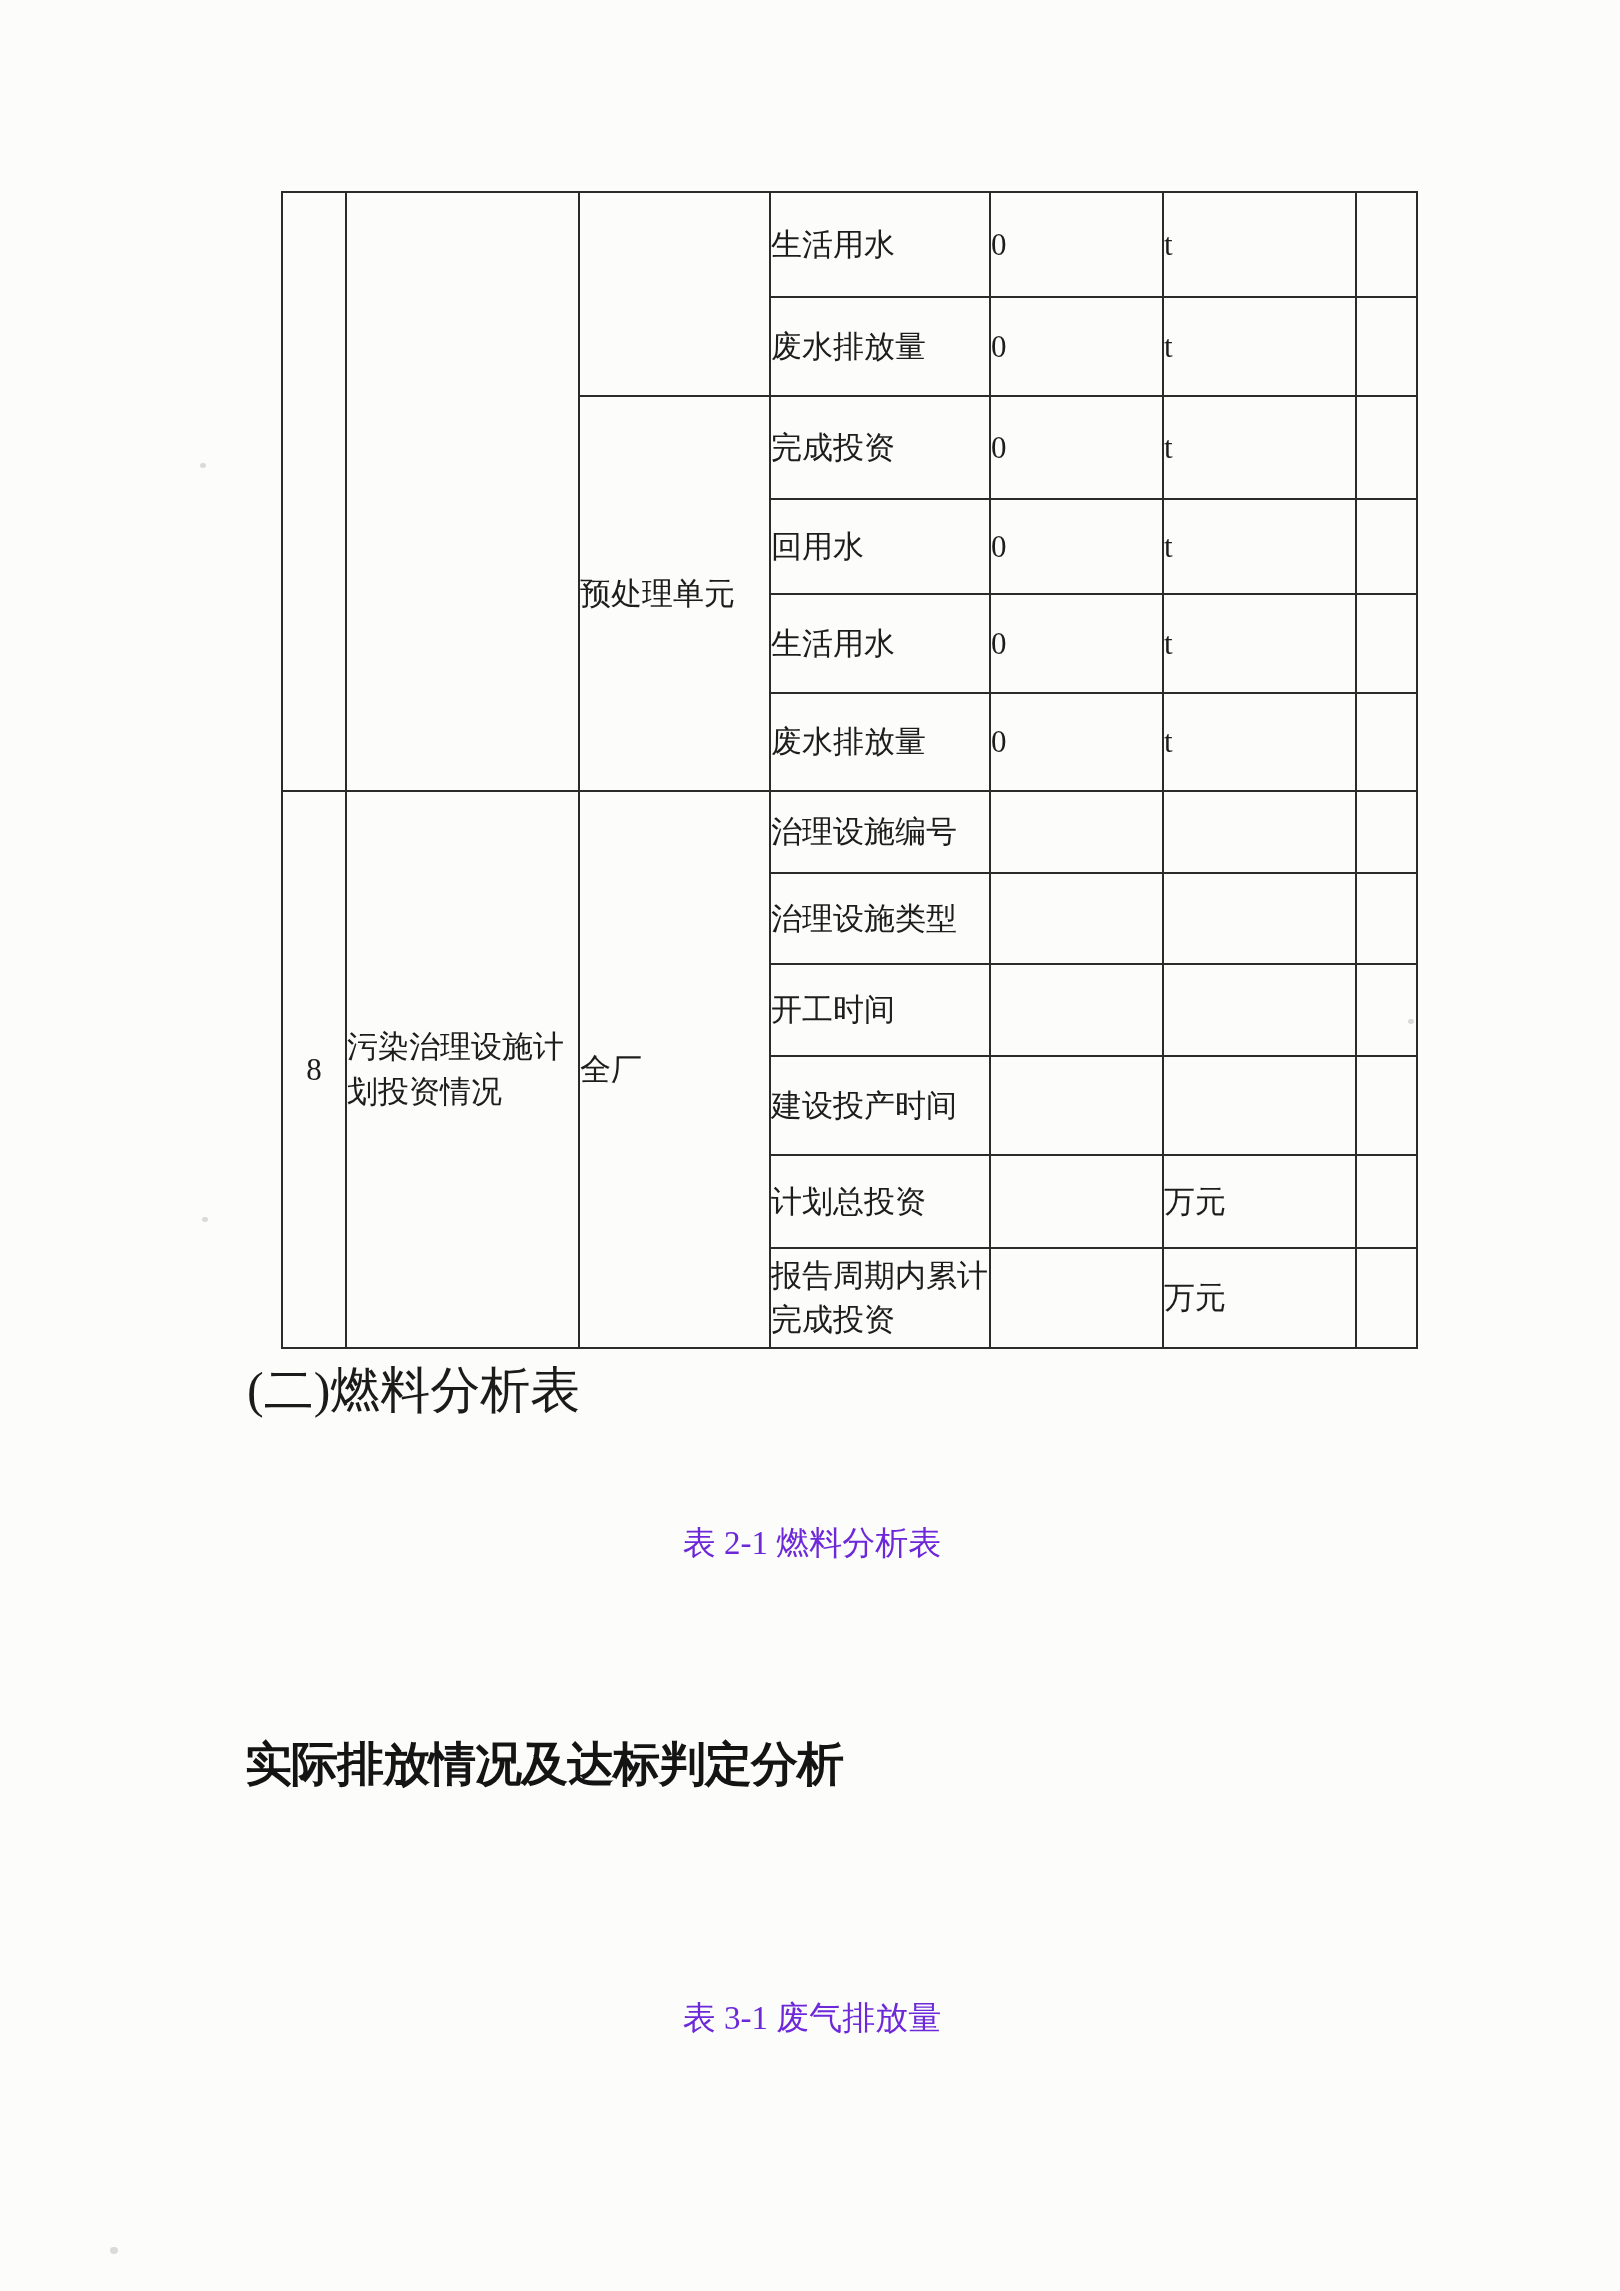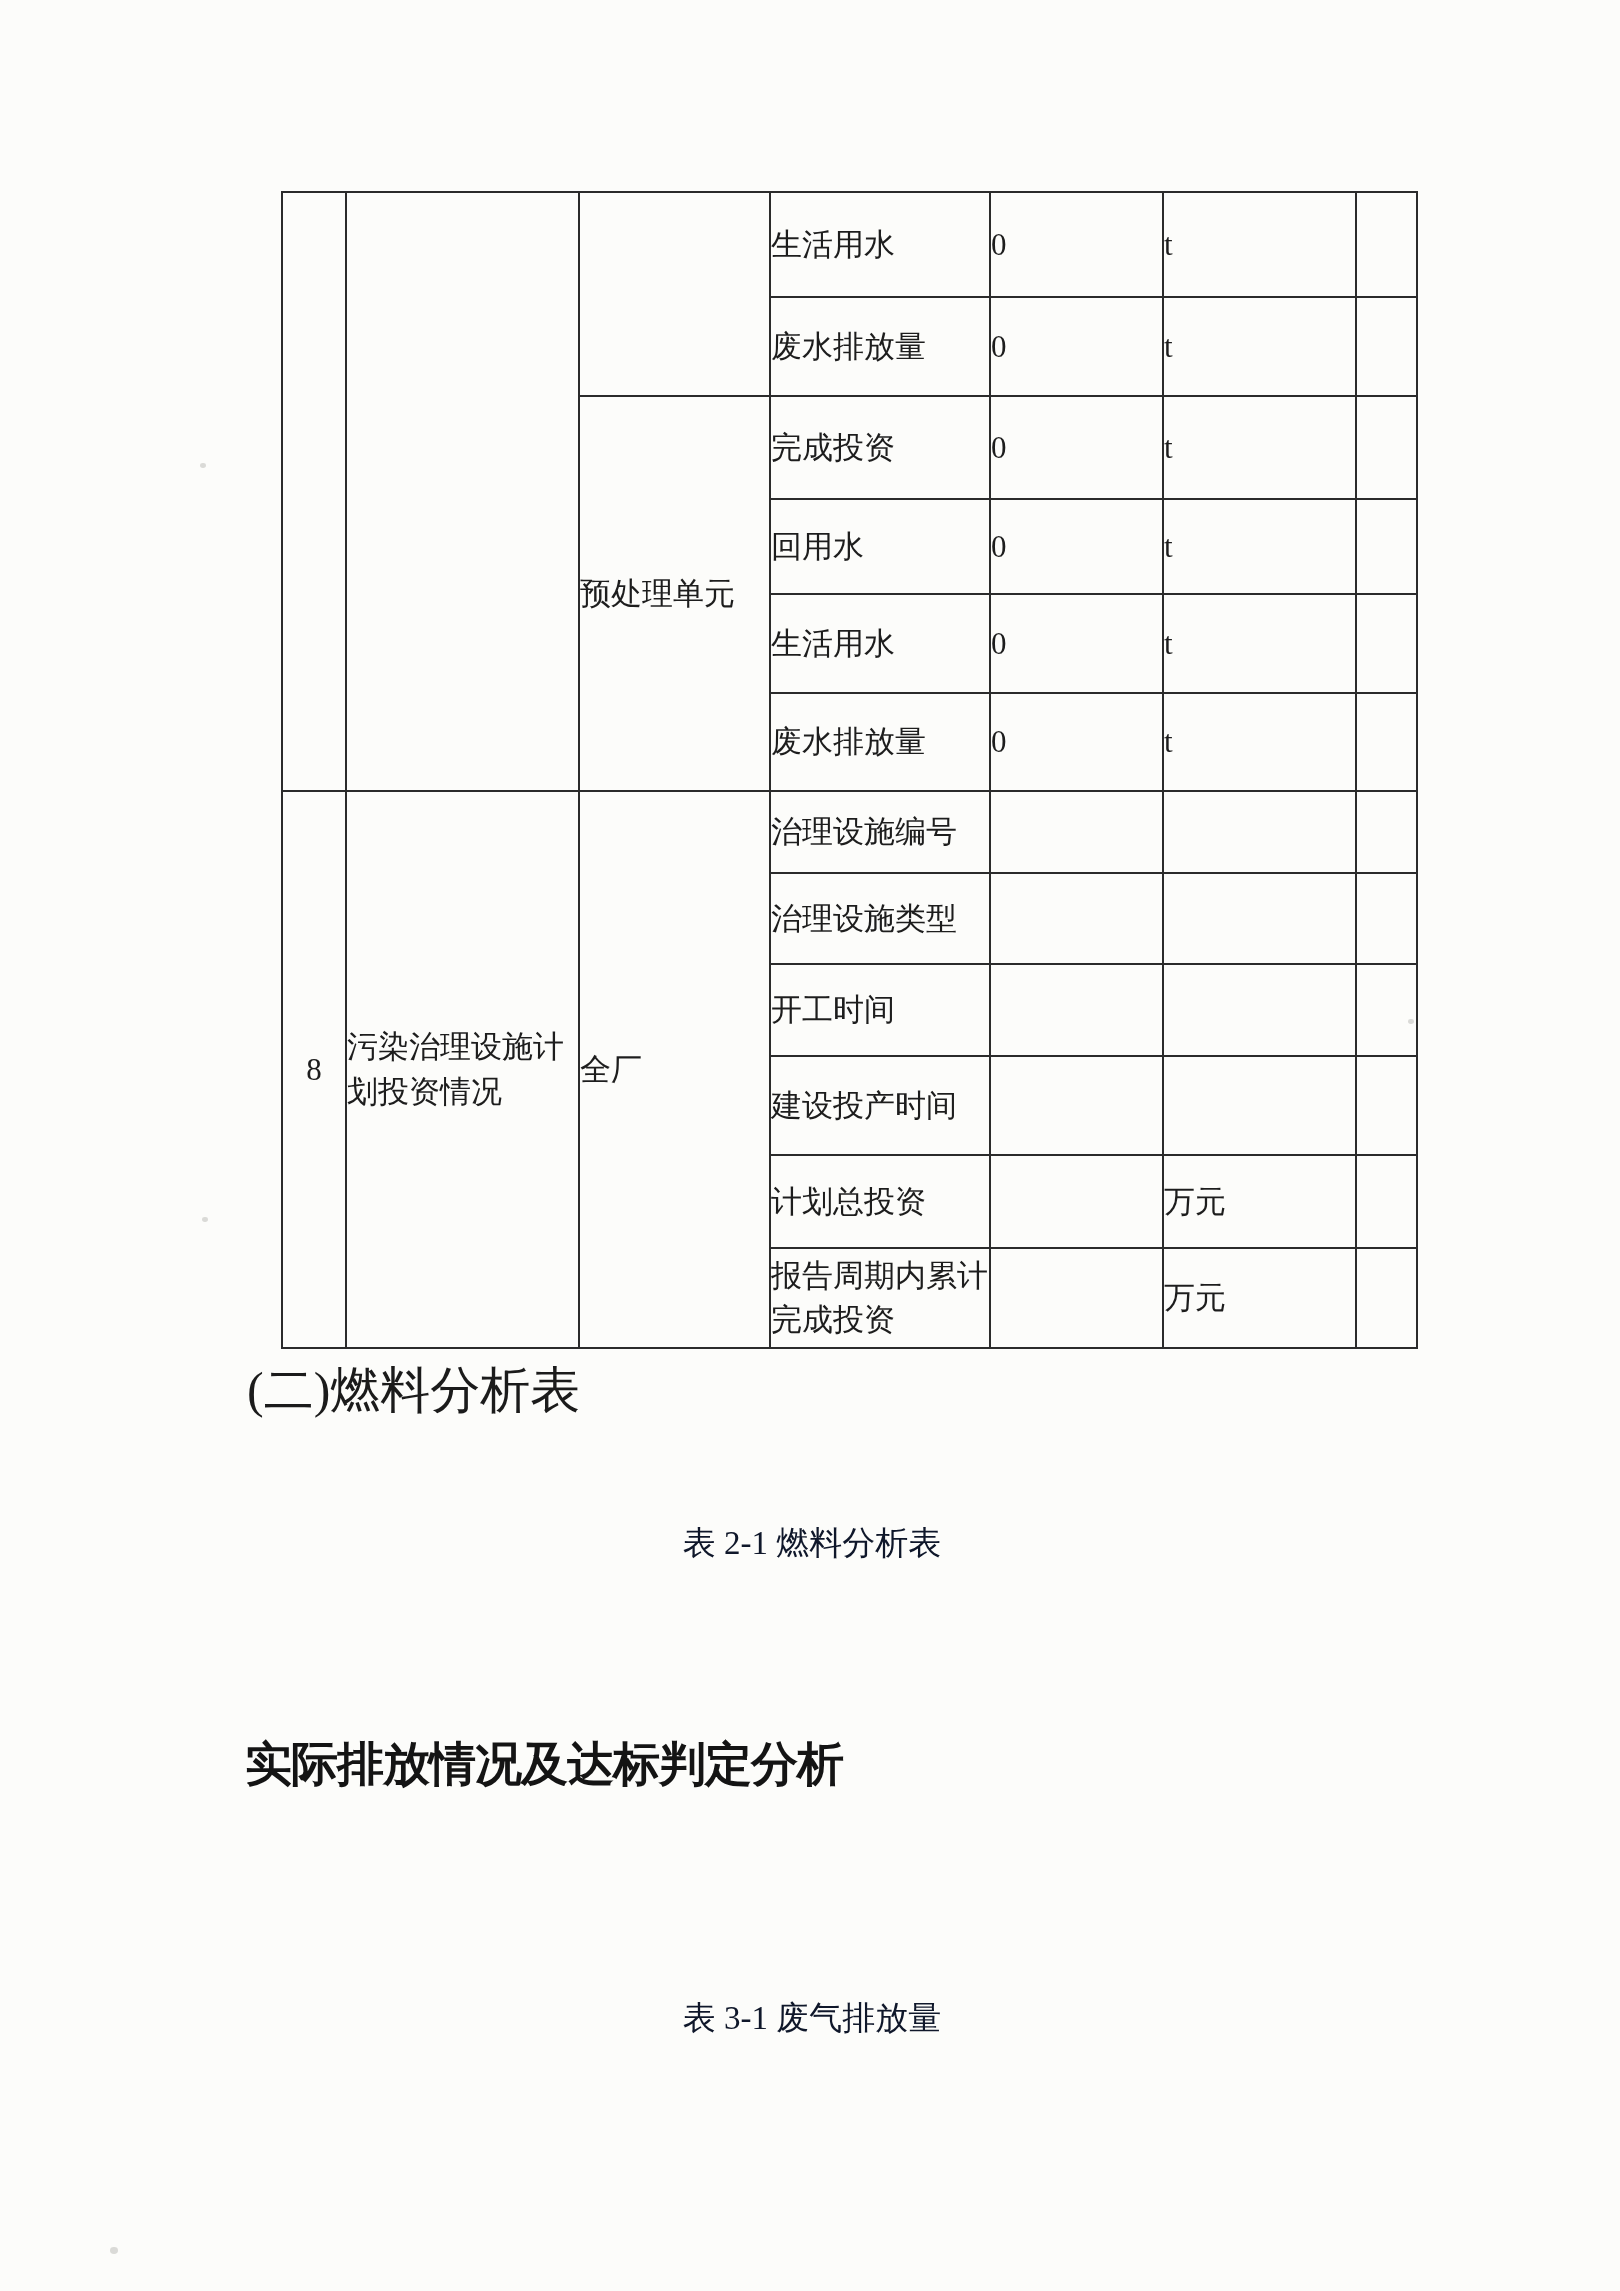--- a/index.html
+++ b/index.html
@@ -42,21 +42,21 @@
     position:absolute;
     font-size:50px;
     color:#1b1b1b;
     white-space:nowrap;
   }
   .tbl-title{
     position:absolute;
     left:245px;width:1134px;
     text-align:center;
     font-size:33px;
-    color:#0f172a;
+    color:#6d28d9;
     white-space:nowrap;
   }
   .h1{
     position:absolute;
     left:245px;top:1733px;
     font-size:47px;
     font-weight:bold;
     letter-spacing:-1px;
     color:#141414;
     white-space:nowrap;

